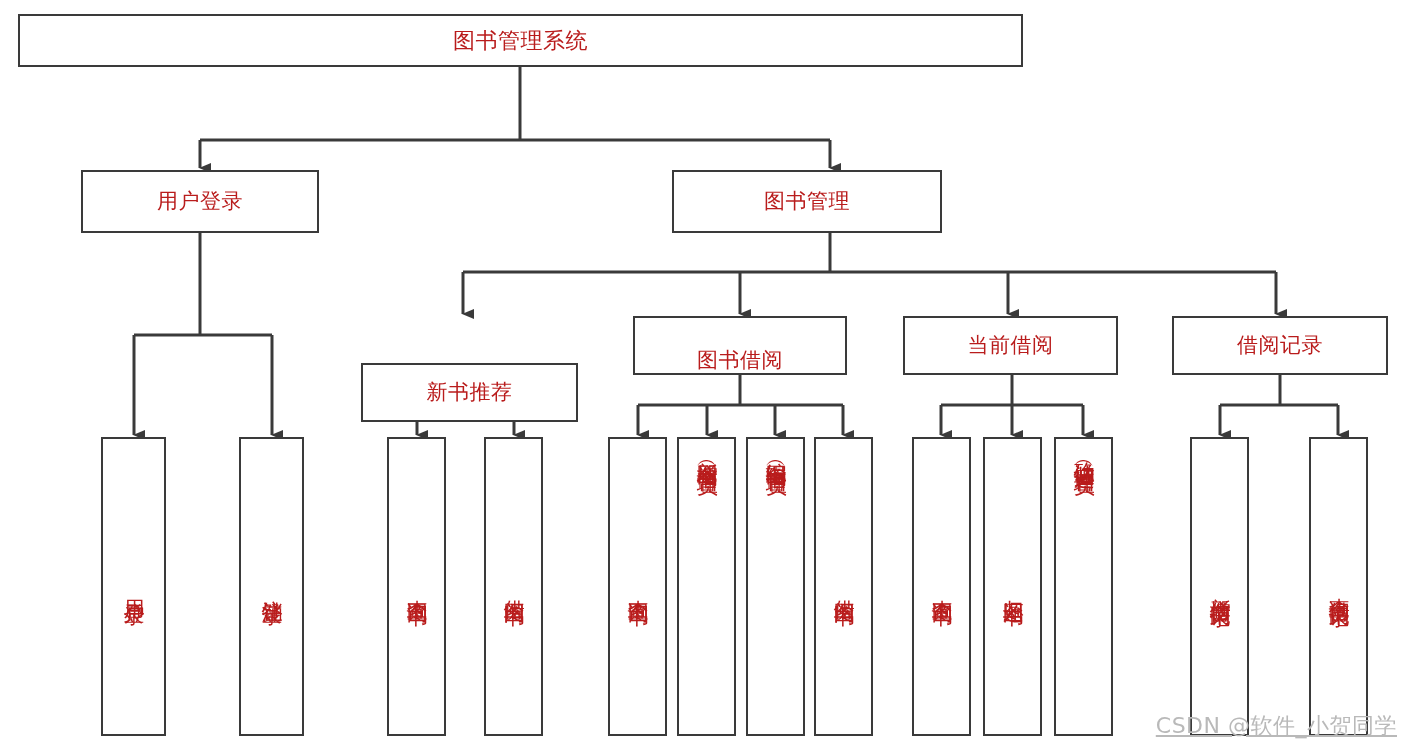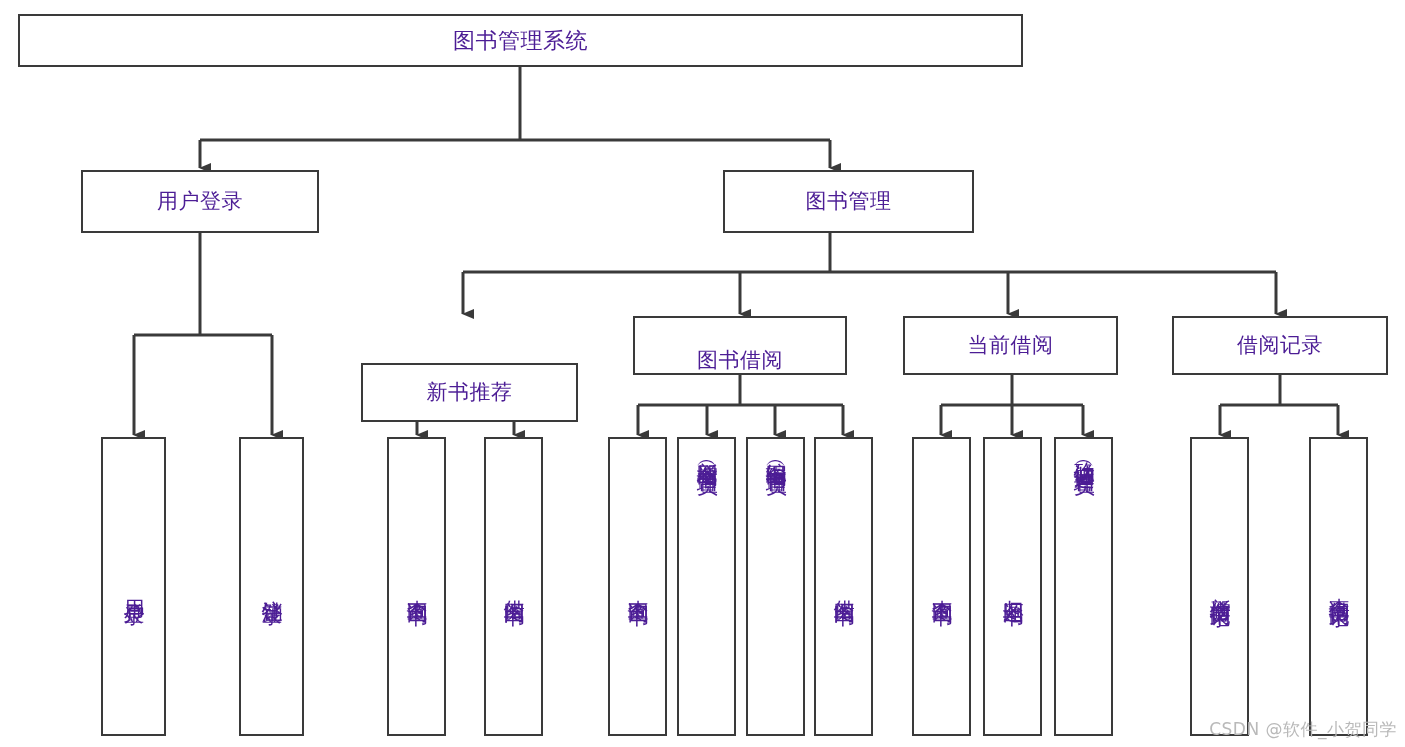--- a/index.html
+++ b/index.html
@@ -26,21 +26,21 @@
     height: 747px;
   }
   .node {
     position: absolute;
     box-sizing: border-box;
     background: #ffffff;
     border: 2px solid #3a3a3a;
     display: flex;
     align-items: center;
     justify-content: center;
-    color: #4c1d95;
+    color: #b91c1c;
   }
   .node-label {
     display: block;
     text-align: center;
     line-height: 1.18;
     white-space: nowrap;
   }
   .node.horizontal .node-label {
     font-size: 21px;
     letter-spacing: 0.5px;
@@ -62,25 +62,26 @@
     white-space: nowrap;
   }
   .node.vertical.centered {
     align-items: center;
     padding-top: 0;
   }
   #watermark {
     position: absolute;
     right: 8px;
     bottom: 6px;
-    font-size: 17px;
+    font-size: 22px;
     color: #b9b9b9;
     letter-spacing: 0.5px;
     white-space: nowrap;
     pointer-events: none;
+    text-decoration: underline;
   }
 </style>
 </head>
 <body>
 
 <div id="diagram-root">
 
   <svg id="connector-layer" viewBox="0 0 1405 747" width="1405" height="747" xmlns="http://www.w3.org/2000/svg">
     <defs>
       <marker id="arrowhead" markerWidth="10" markerHeight="12" refX="5" refY="11" orient="auto" markerUnits="userSpaceOnUse">
@@ -132,21 +133,21 @@
     </g>
   </svg>
 
   <div class="node root horizontal" style="left:18px; top:14px; width:1005px; height:53px;">
     <span class="node-label">图书管理系统</span>
   </div>
 
   <div class="node horizontal" style="left:81px; top:170px; width:238px; height:63px;">
     <span class="node-label">用户登录</span>
   </div>
-  <div class="node horizontal" style="left:723px; top:170px; width:251px; height:63px;">
+  <div class="node horizontal" style="left:672px; top:170px; width:270px; height:63px;">
     <span class="node-label">图书管理</span>
   </div>
 
   <div class="node horizontal" style="left:361px; top:316px; width:217px; height:59px;margin-top:47px;">
     <span class="node-label">新书推荐</span>
   </div>
   <div class="node horizontal" style="left:633px; top:316px; width:214px; height:59px;align-items:flex-end;">
     <span class="node-label">图书借阅</span>
   </div>
   <div class="node horizontal" style="left:1172px; top:316px; width:216px; height:59px;">

